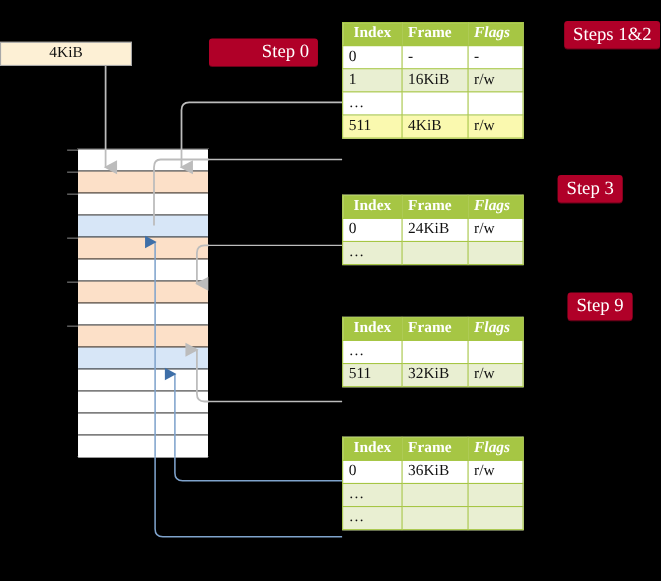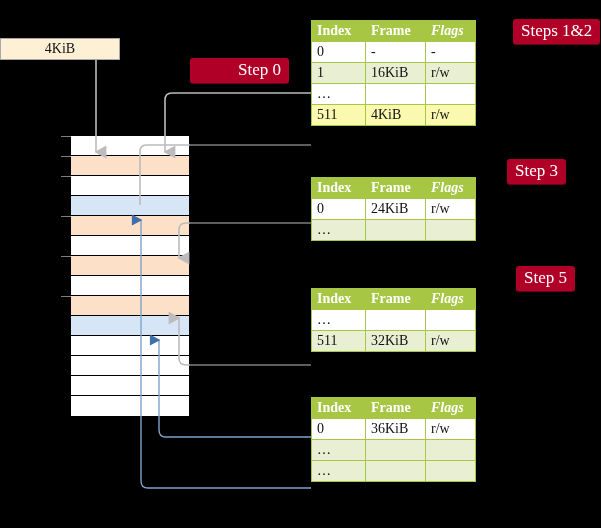--- a/index.html
+++ b/index.html
@@ -34,41 +34,41 @@
   .ptable{position:absolute;border-collapse:collapse;
           font-size:14px;color:#111;background:#fff;
           border:1px solid #cfd8a0;}
   .ptable th,.ptable td{border:1px solid #A6C644;
           padding:2px 5px;text-align:left;height:20px;box-sizing:border-box;}
   .ptable th{background:#A6C644;color:#fff;font-weight:bold;
           border-color:#A6C644;}
   .ptable td.c-idx{width:54px;}
   .ptable td.c-frm{width:60px;}
   .ptable td.c-flg{width:50px;}
-  .ptable th.c-idx{width:54px;}
+  .ptable th.c-idx{width:54px;text-align:center;}
   .ptable th.c-frm{width:60px;}
   .ptable th.c-flg{width:50px;font-style:italic;}
   tr.alt td{background:#E9EFD2;}
   tr.plain td{background:#ffffff;}
   td.hi{background:#FAF9AF !important;}
 
   svg#wires{position:absolute;left:0;top:0;width:601px;height:528px;
             pointer-events:none;}
 </style>
 </head>
 <body>
 
 <div class="abs" id="box-4kib">
   <span>4KiB</span>
 </div>
 
-<div class="abs step-badge" style="left:190px;top:58px;padding-left:48px;"><span>Step 0</span></div>
+<div class="abs step-badge" style="left:190px;top:35px;padding-left:48px;"><span>Step 0</span></div>
 <div class="abs step-badge" style="left:513px;top:19px;"><span>Steps 1&amp;2</span></div>
 <div class="abs step-badge" style="left:507px;top:159px;"><span>Step 3</span></div>
-<div class="abs step-badge" style="left:516px;top:266px;"><span>Step 5</span></div>
+<div class="abs step-badge" style="left:516px;top:266px;"><span>Step 9</span></div>
 
 <div class="abs" id="memory">
     <div class="mrow m-white" style="position: relative;">
       <span class="tick" style="top: 0px;"></span>
     </div>
     <div class="mrow m-peach" style="position: relative;">
       <span class="tick" style="top: 0px;"></span>
     </div>
     <div class="mrow m-white" style="position: relative;">
       <span class="tick" style="top: 0px;"></span>

